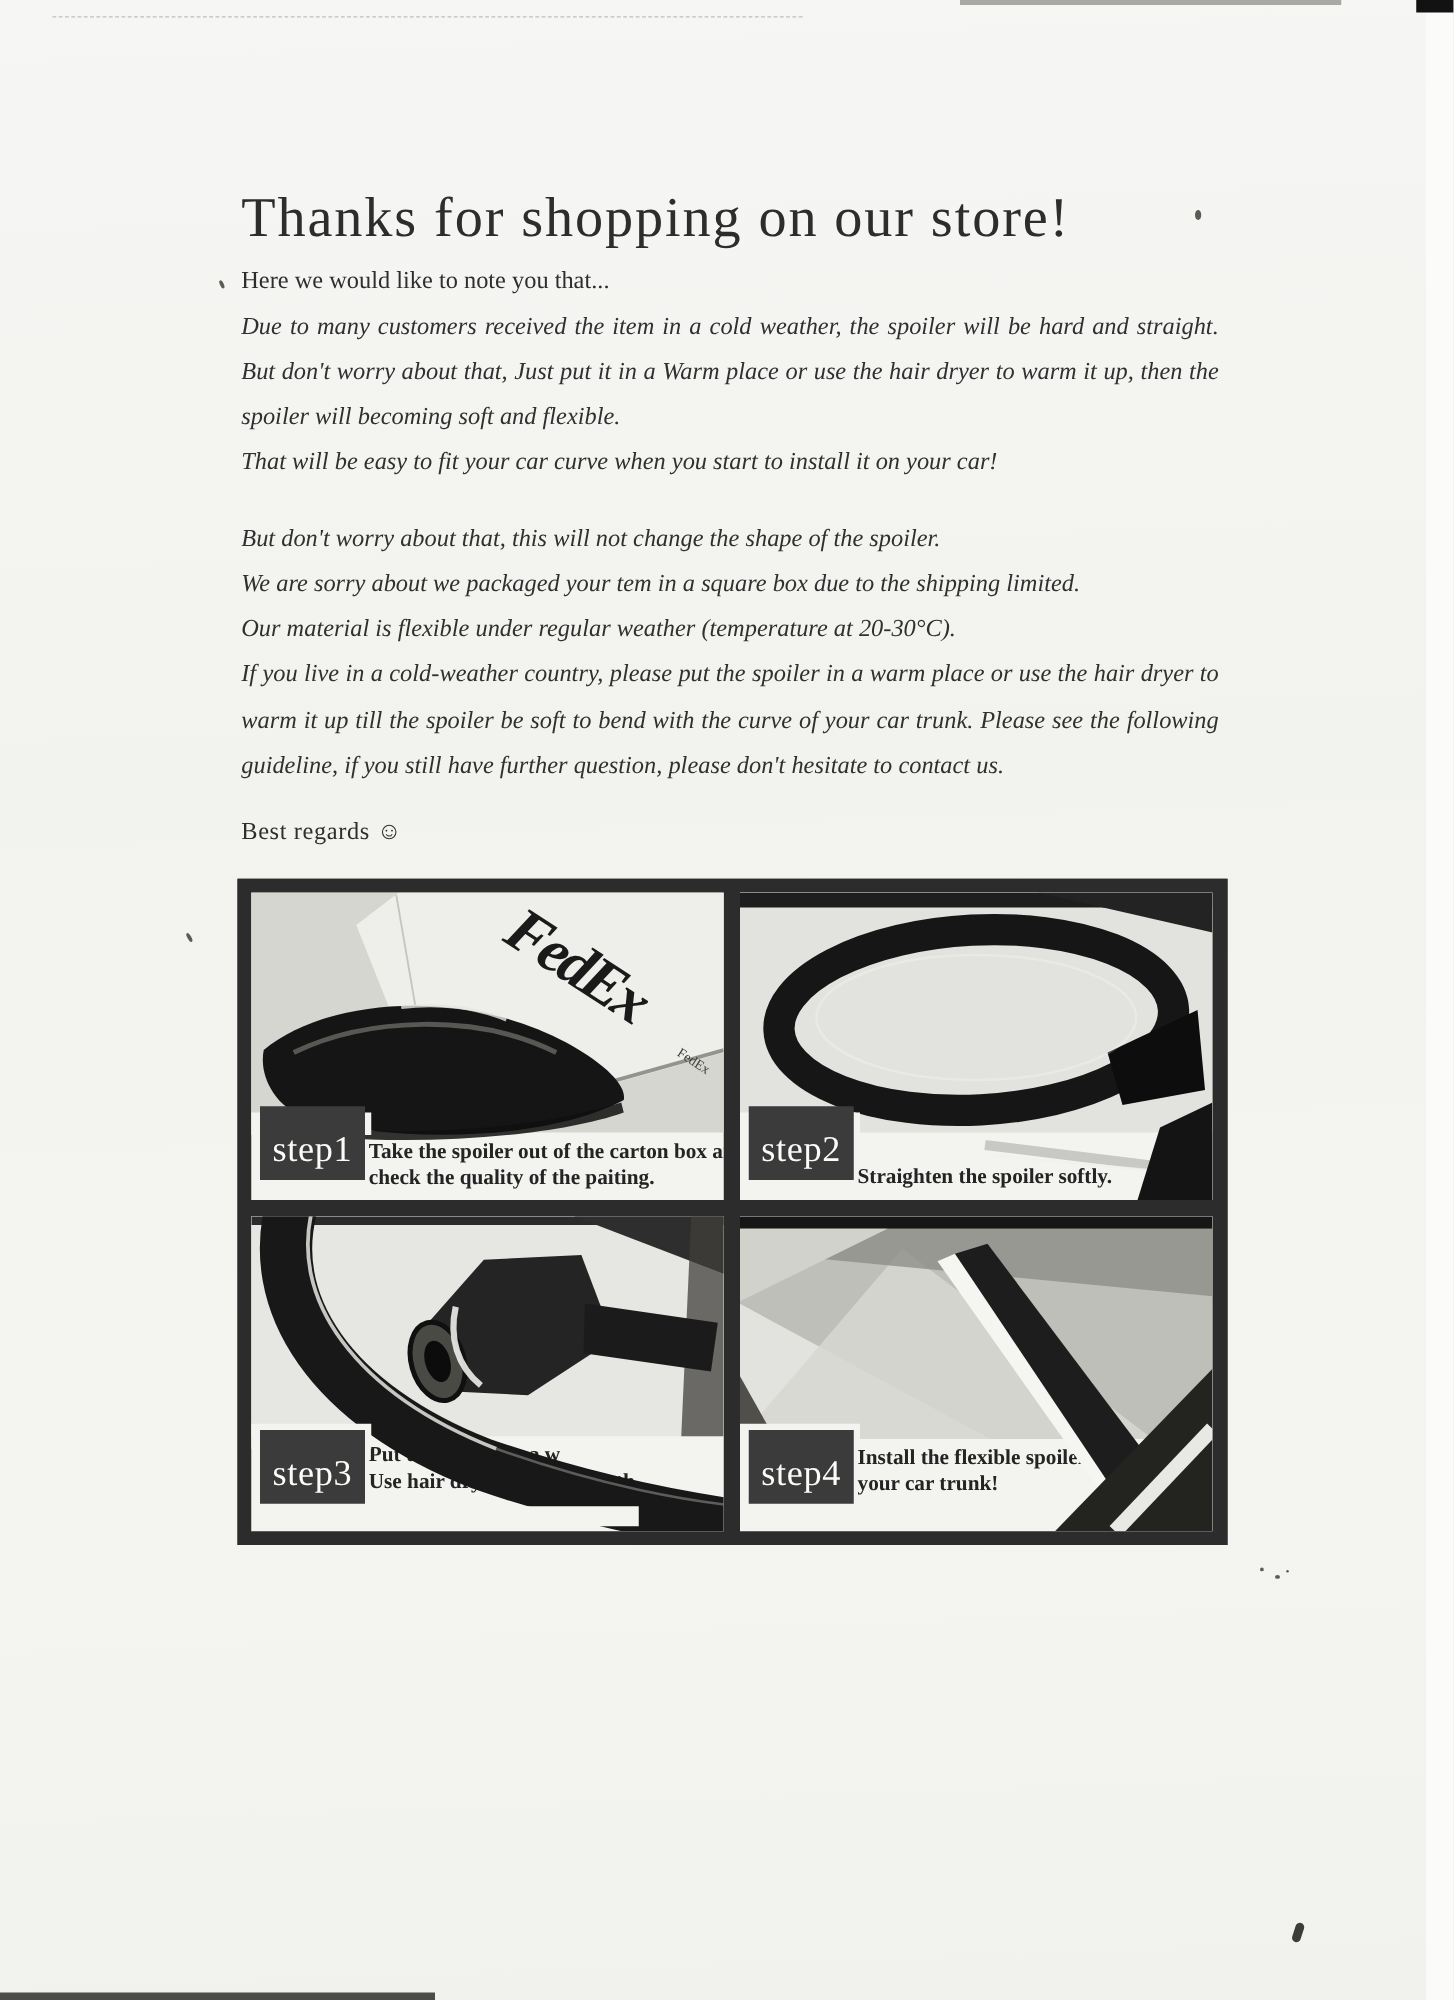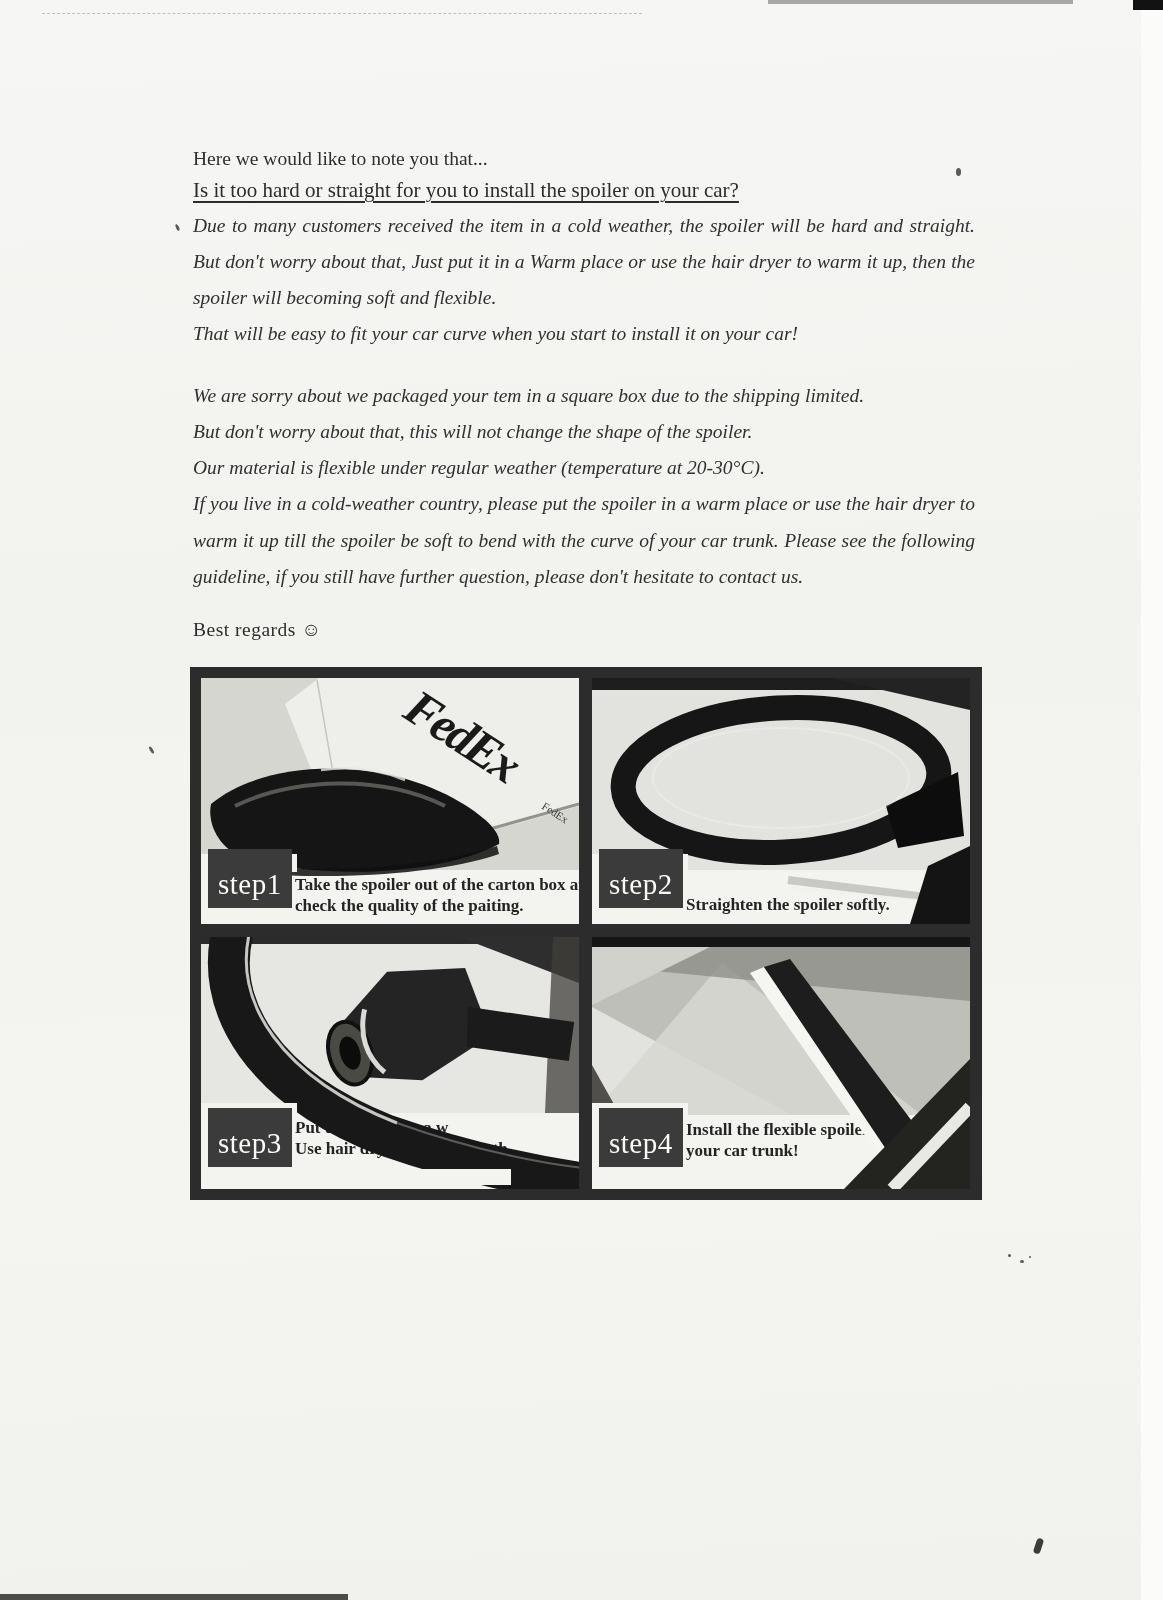--- a/index.html
+++ b/index.html
@@ -66,28 +66,28 @@
   <div class="bottom-dark-strip"></div>
   <div class="pen-mark"></div>
   <div class="speck s1"></div>
   <div class="speck s2"></div>
   <div class="speck s3"></div>
   <div class="speck s4"></div>
   <div class="speck s5"></div>
   <div class="speck s6"></div>
 
   <main class="content">
+    <h1>Thanks for shopping on our store!</h1>
     <p class="intro">Here we would like to note you that...</p>
 
-    <h2>Is it too hard or straight for you to install the spoiler on your car?</h2>
     <p class="body">Due to many customers received the item in a cold weather, the spoiler will be hard and straight. But don't worry about that, Just put it in a Warm place or use the hair dryer to warm it up, then the spoiler will becoming soft and flexible.</p>
     <p class="body gap-after">That will be easy to fit your car curve when you start to install it on your car!</p>
 
+    <p class="body">But don't worry about that, this will not change the shape of the spoiler.</p>
     <p class="body">We are sorry about we packaged your tem in a square box due to the shipping limited.</p>
-    <p class="body">But don't worry about that, this will not change the shape of the spoiler.</p>
     <p class="body">Our material is flexible under regular weather (temperature at 20-30°C).</p>
     <p class="body">If you live in a cold-weather country, please put the spoiler in a warm place or use the hair dryer to warm it up till the spoiler be soft to bend with the curve of your car trunk. Please see the following guideline, if you still have further question, please don't hesitate to contact us.</p>
 
     <p class="signoff">Best regards ☺</p>
 
     <section class="guide">
 
       <div class="cell cell-top">
         <svg class="photo" viewBox="0 0 378 246" preserveAspectRatio="none">
           <rect x="0" y="0" width="378" height="192" fill="#d6d6d1"></rect>

